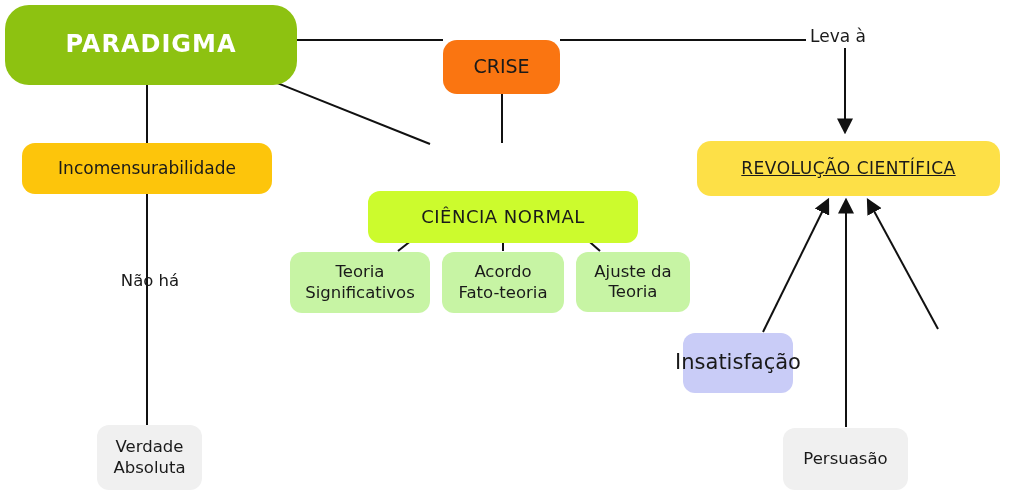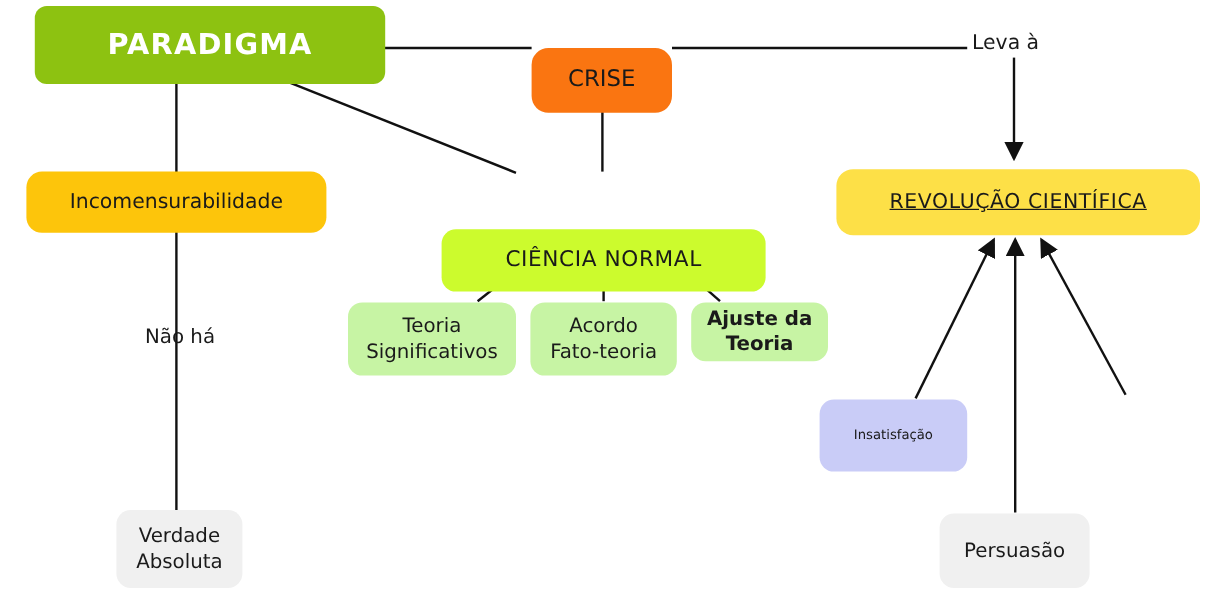--- a/index.html
+++ b/index.html
@@ -30,30 +30,30 @@
   }
   .node-label { white-space: pre-line; line-height: 1.22; }
   .edge-label {
     position: absolute;
     z-index: 2;
     color: #1a1a1a;
     font-size: 17px;
     white-space: nowrap;
   }
 
-  .n-paradigma   { left: 5px;   top: 5px;   width: 292px; height: 65px; border-radius: 10px;
-                   font-size: 24px; font-weight: bold; letter-spacing: 1px; margin-left: 24px; }
+  .n-paradigma   { left: 5px;   top: 5px;   width: 292px; height: 80px; border-radius: 24px;
+                   font-size: 24px; font-weight: bold; letter-spacing: 1px; }
   .n-crise       { left: 443px; top: 8px;   width: 117px; height: 54px; border-radius: 14px; font-size: 19px; margin-top: 32px; }
   .n-incomensurabilidade { left: 22px; top: 143px; width: 250px; height: 51px; border-radius: 13px; font-size: 17px; }
   .n-ciencia     { left: 368px; top: 143px; width: 270px; height: 52px; border-radius: 12px; font-size: 18px; letter-spacing: 0.5px; margin-top: 48px; }
   .n-revolucao   { left: 697px; top: 141px; width: 303px; height: 55px; border-radius: 14px; font-size: 17px; letter-spacing: 0.5px; }
   .n-fatos       { left: 290px; top: 252px; width: 140px; height: 61px; border-radius: 12px; font-size: 16.5px; }
   .n-acordo      { left: 442px; top: 252px; width: 122px; height: 61px; border-radius: 12px; font-size: 16.5px; }
-  .n-ajuste      { left: 576px; top: 252px; width: 114px; height: 49px; border-radius: 12px; font-size: 16.5px; font-weight: bold; }
-  .n-insatisfacao { left: 683px; top: 333px; width: 123px; height: 60px; border-radius: 12px; font-size: 11px; }
+  .n-ajuste      { left: 576px; top: 252px; width: 114px; height: 60px; border-radius: 12px; font-size: 16.5px; }
+  .n-insatisfacao { left: 683px; top: 333px; width: 110px; height: 60px; border-radius: 12px; font-size: 21px; }
   .n-progresso   { left: 877px; top: 330px; width: 136px; height: 65px; border-radius: 12px; font-size: 16.5px; }
   .n-persuasao   { left: 783px; top: 428px; width: 125px; height: 62px; border-radius: 12px; font-size: 16.5px; }
   .n-verdade     { left: 97px;  top: 425px; width: 105px; height: 65px; border-radius: 12px; font-size: 16.5px; }
 
   .l-leva-a { left: 810px; top: 26px; }
   .l-nao-ha { left: 150px; top: 271px; transform: translateX(-50%); font-size: 16.5px; }
 </style>
 </head>
 <body>
 

